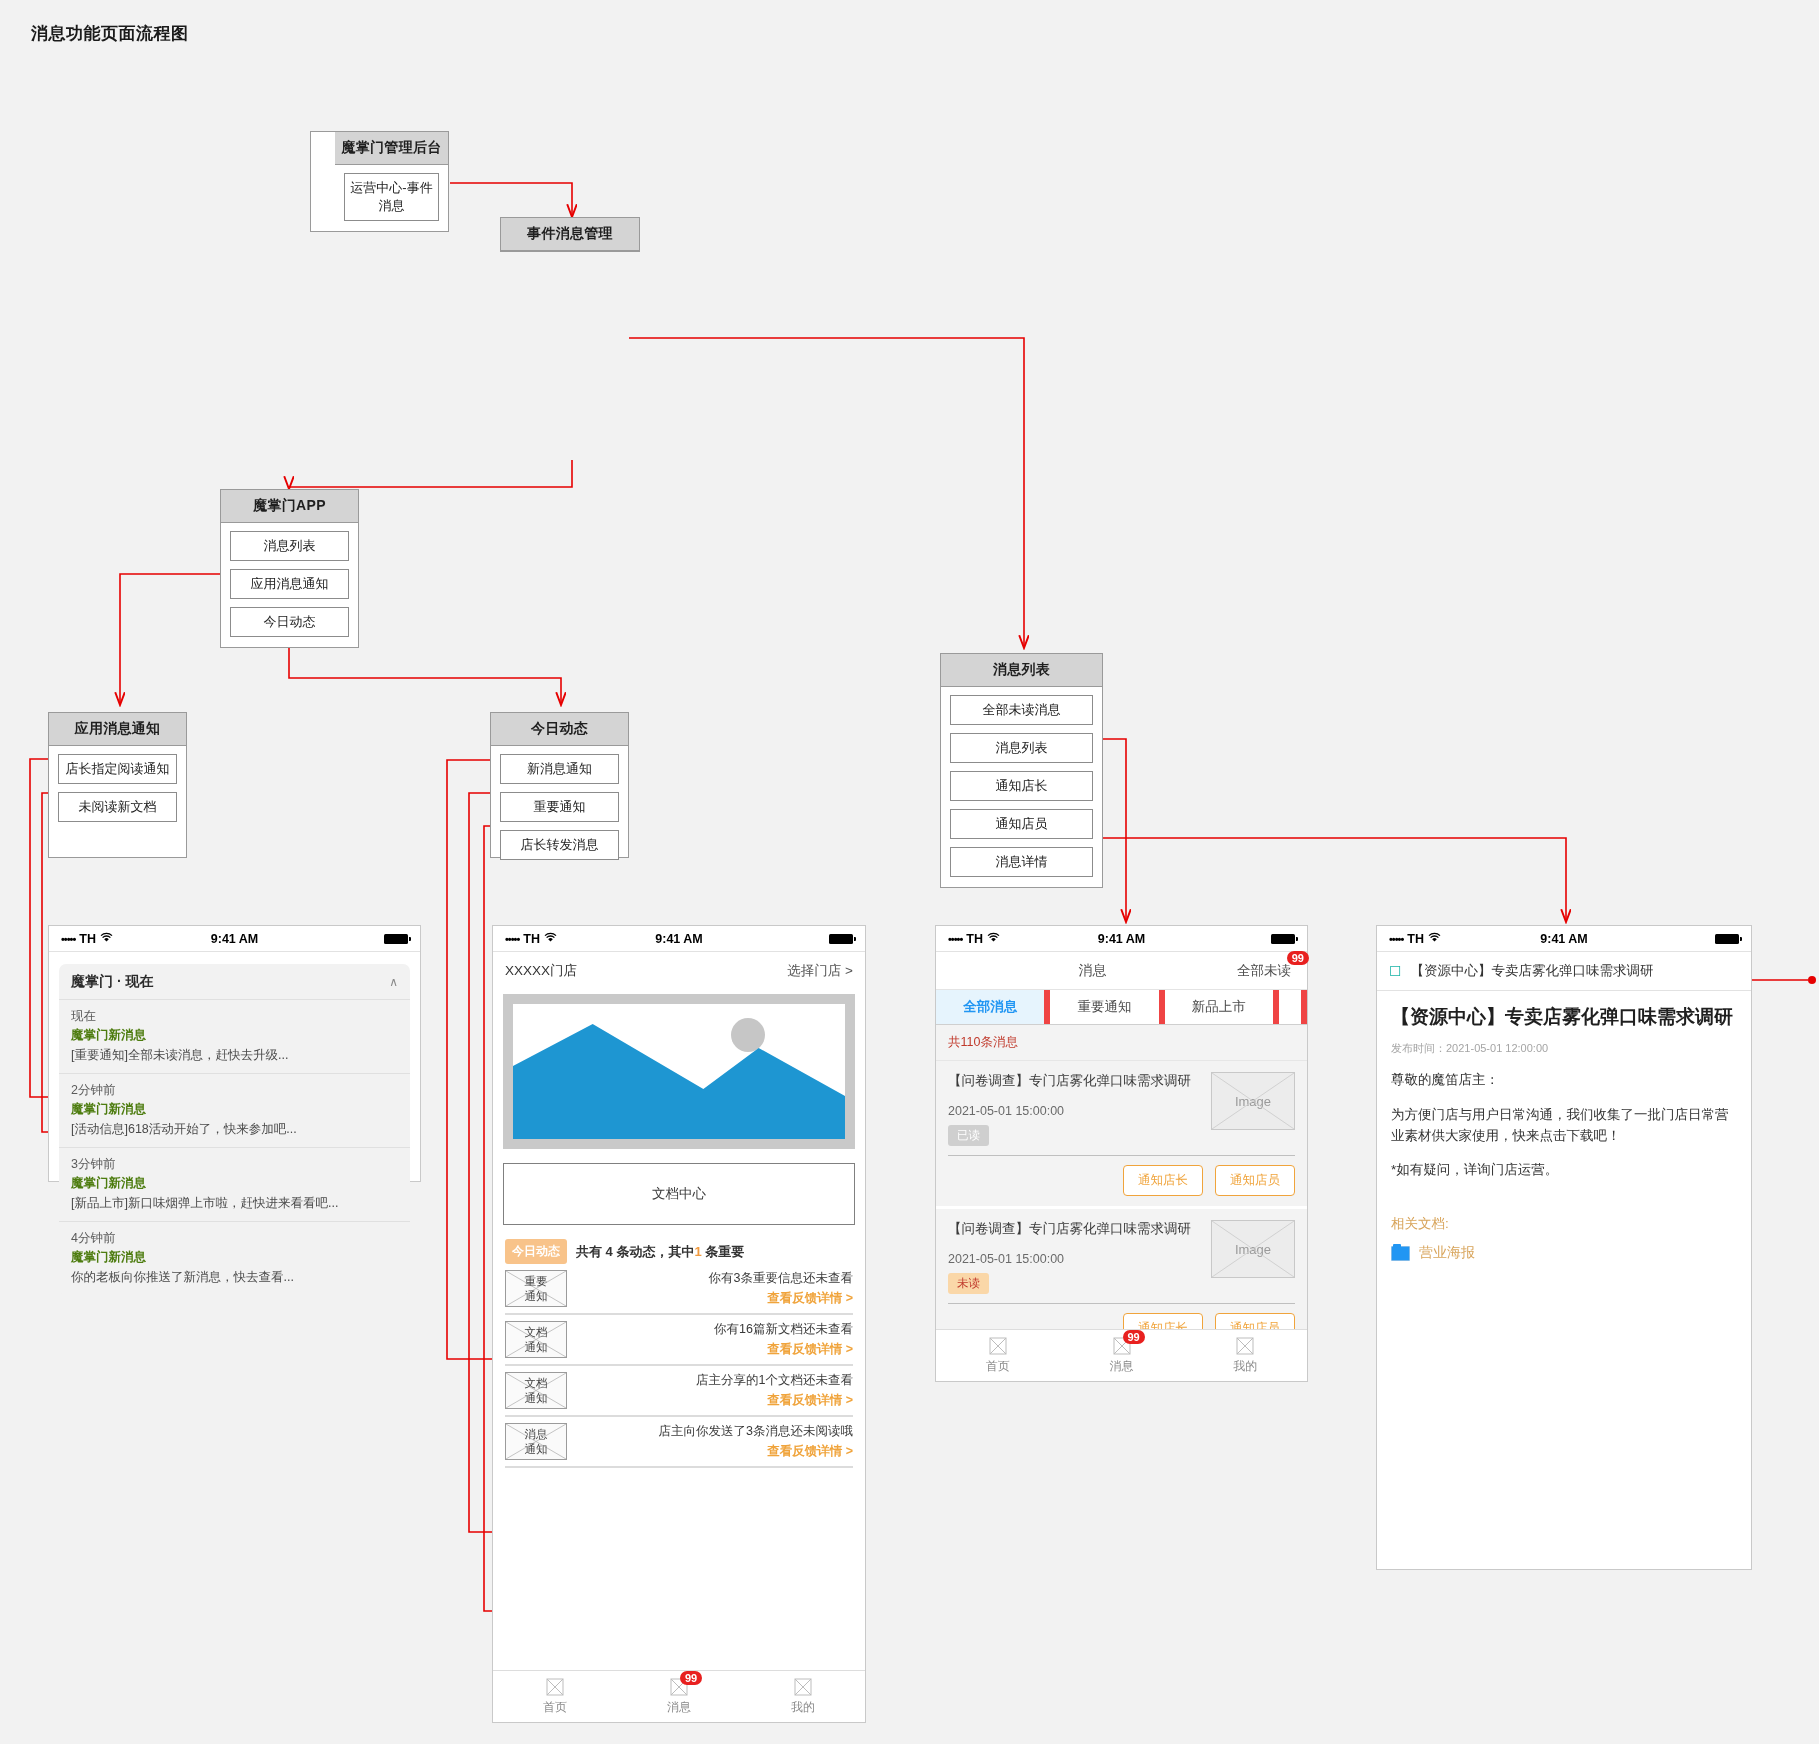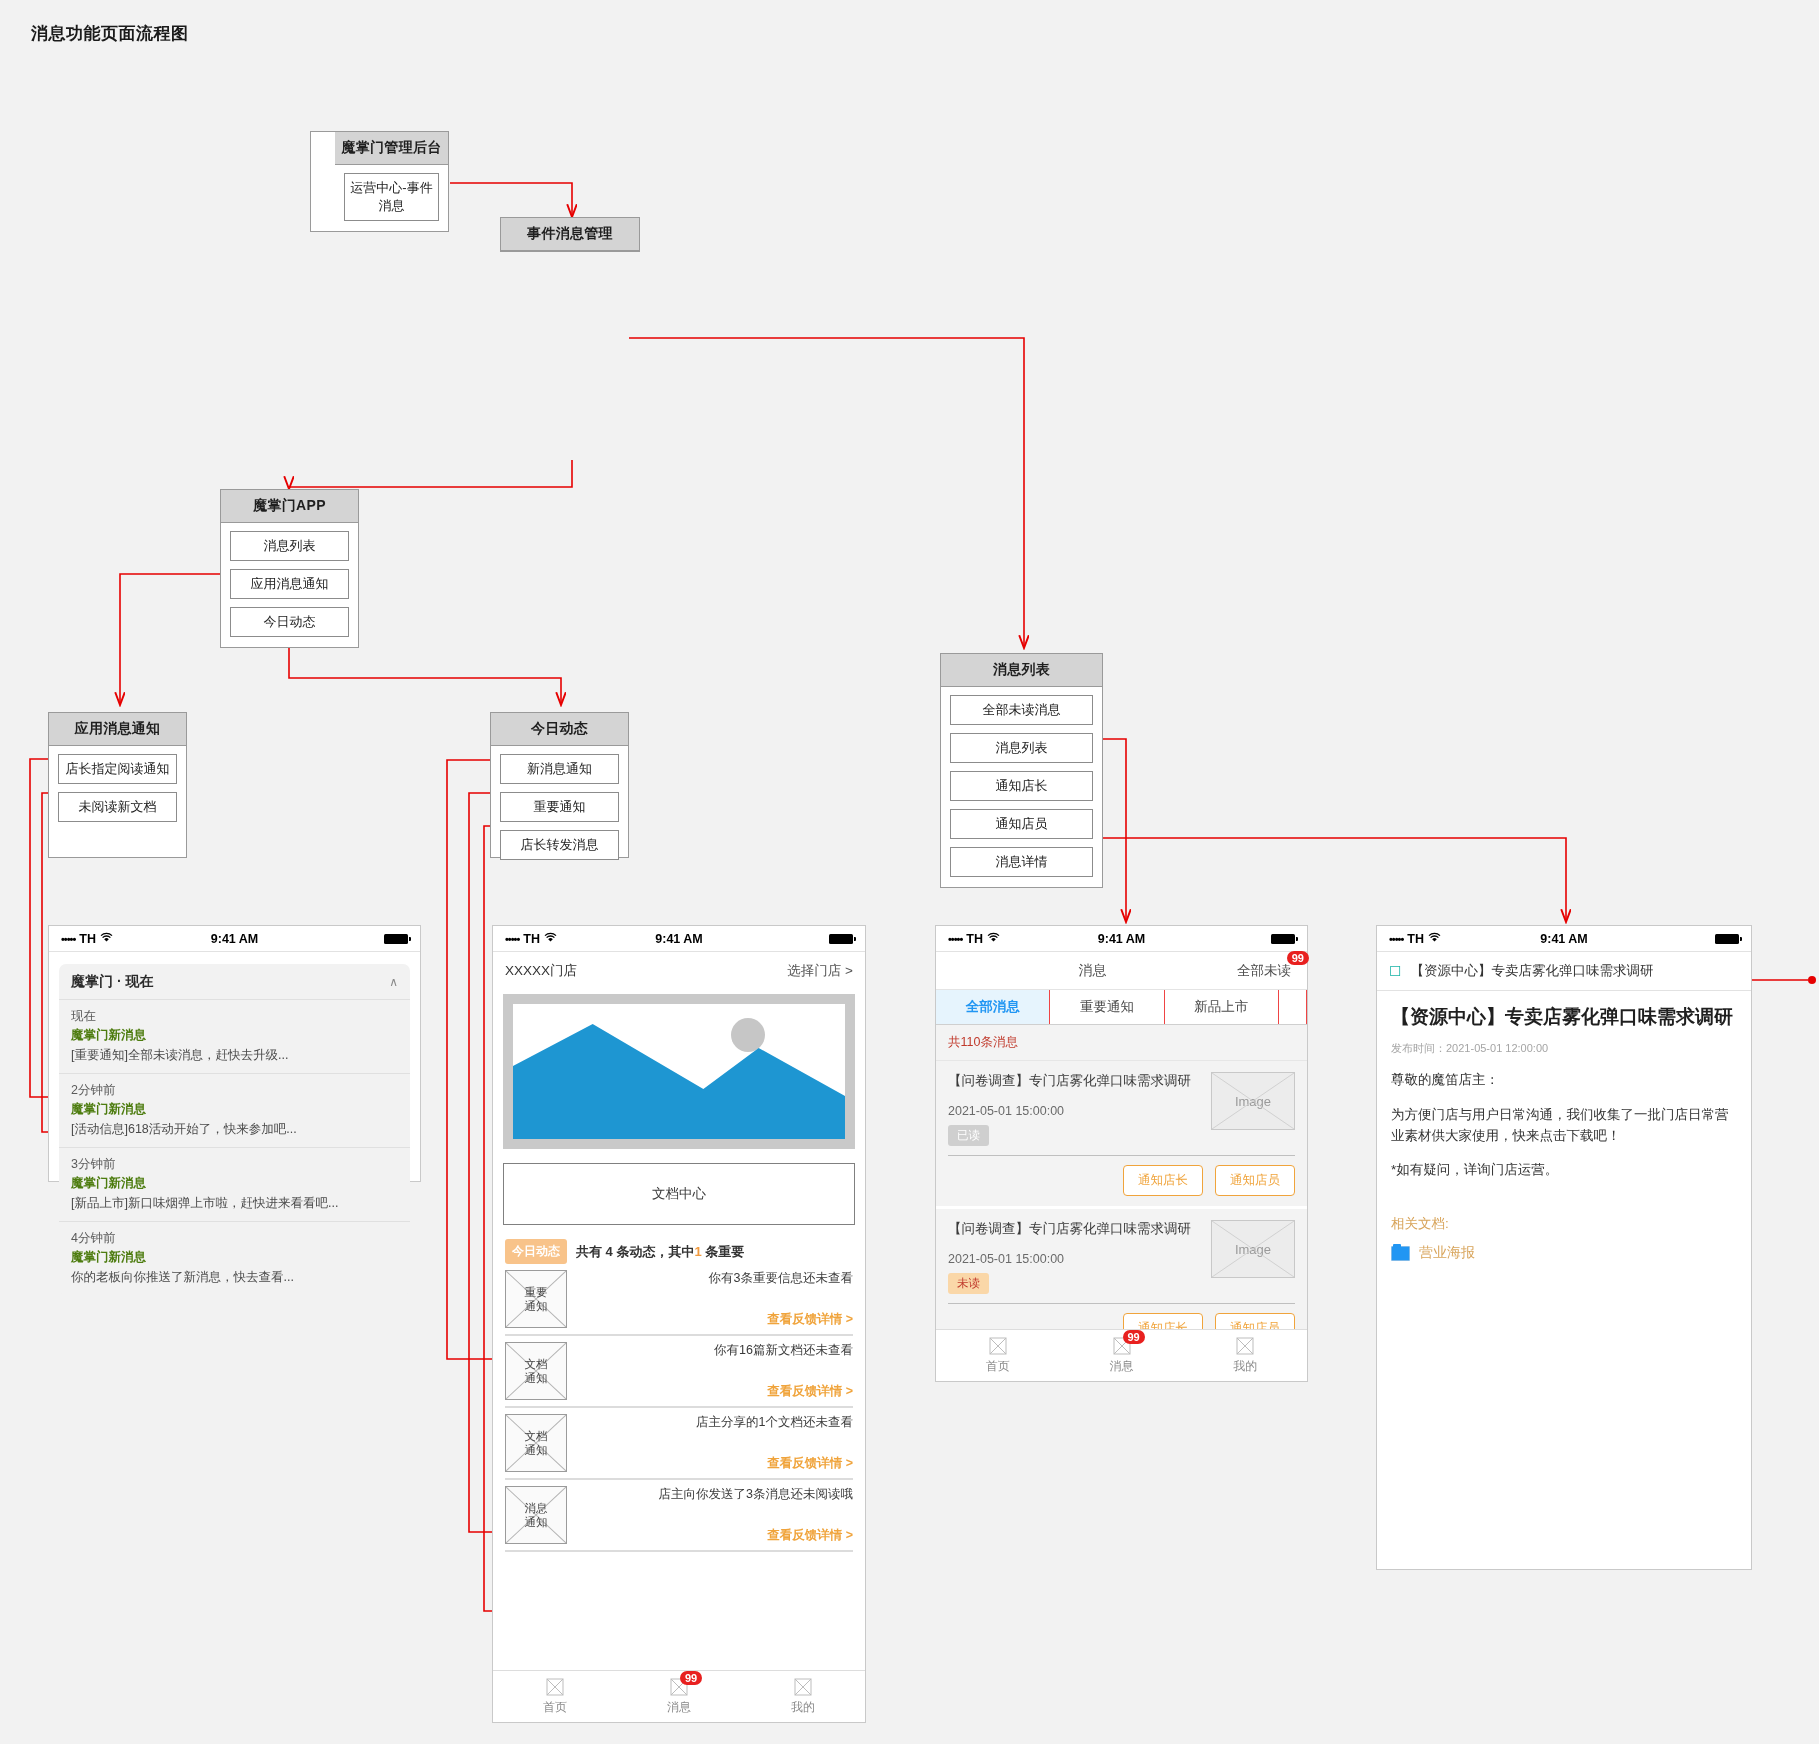--- a/index.html
+++ b/index.html
@@ -91,21 +91,21 @@
   .today-row { display: flex; align-items: center; gap: 9px; margin: 14px 10px 0 12px; }
   .today-badge {
     background: #f8c38a; color: #fff; font-size: 12px; font-weight: bold;
     padding: 4px 7px; border-radius: 3px;
   }
   .today-sum { font-size: 13px; font-weight: bold; color: #333; }
   .today-sum .hl { color: #f19a3e; }
   .dyn-item { display: flex; gap: 10px; margin: 6px 12px 0 12px; padding-bottom: 6px; border-bottom: 2px solid #dcdcdc; }
   .dyn-item:last-of-type { border-bottom: 2px solid #dcdcdc; }
   .thumb {
-    width: 62px; height: 58px; flex: none; border: 1px solid #9b9b9b;
+    width: 62px; height: 37px; flex: none; border: 1px solid #9b9b9b;
     background: #fafafa; position: relative;
     display: flex; flex-direction: column; align-items: center; justify-content: center;
     font-size: 11.5px; color: #444; line-height: 1.25; z-index:0;
   }
   .thumb svg { position: absolute; left: 0; top: 0; width: 100%; height: 100%; z-index:-1; }
   .dyn-right { flex: 1; display: flex; flex-direction: column; align-items: flex-end; }
   .dyn-text { font-size: 12.5px; color: #3a3a3a; }
   .dyn-link { margin-top: auto; text-align: right; font-size: 12.5px; color: #f0a43c; font-weight: bold; }
 
   
@@ -127,21 +127,21 @@
   .p3-nav { display: flex; align-items: center; padding: 10px 12px 9px 12px; border-bottom:1px solid #e4e4e4; }
   .p3-nav-t { flex: 1; text-align: center; font-size: 14px; color: #4d4d4d; }
   .p3-nav-r { font-size: 13.5px; color: #4d4d4d; position: relative; padding-right: 4px; }
   .p3-nav-r .badge99 {
     position: absolute; right: -14px; top: -11px; background: #e8201f; color:#fff;
     font-size: 11px; font-weight: bold; border-radius: 9px; padding: 1px 5px;
   }
   .p3-tabs { display: flex; border-bottom: 1px solid #cfcfcf; }
   .p3-tab {
     flex: 1; text-align: center; font-size: 13.5px; color: #4a4a4a;
-    padding: 8px 2px; border-right: 1px solid #ef4444; background: #fff;
+    padding: 8px 2px; border-right: 6px solid #ef4444; background: #fff;
   }
   .p3-tab.on { background: #e6f4fd; color: #2196f3; font-weight: bold; }
   .p3-tab.spacer { flex: 0 0 28px; }
   .p3-count { background: #f3f3f3; padding: 9px 12px; font-size: 12.5px; color: #c0392b; border-bottom:1px solid #e6e6e6; }
   .msg-card { background: #f3f3f3; border-bottom: 3px solid #fff; padding: 11px 12px 10px 12px; }
   .msg-top { display: flex; gap: 10px; }
   .msg-info { flex: 1; }
   .msg-title { font-size: 13.5px; color: #3a3a3a; line-height: 1.35; }
   .msg-date { font-size: 12.5px; color: #6a6a6a; margin-top: 14px; }
   .tagpill { display: inline-block; font-size: 11.5px; padding: 3px 9px; border-radius: 3px; margin-top: 7px; }

